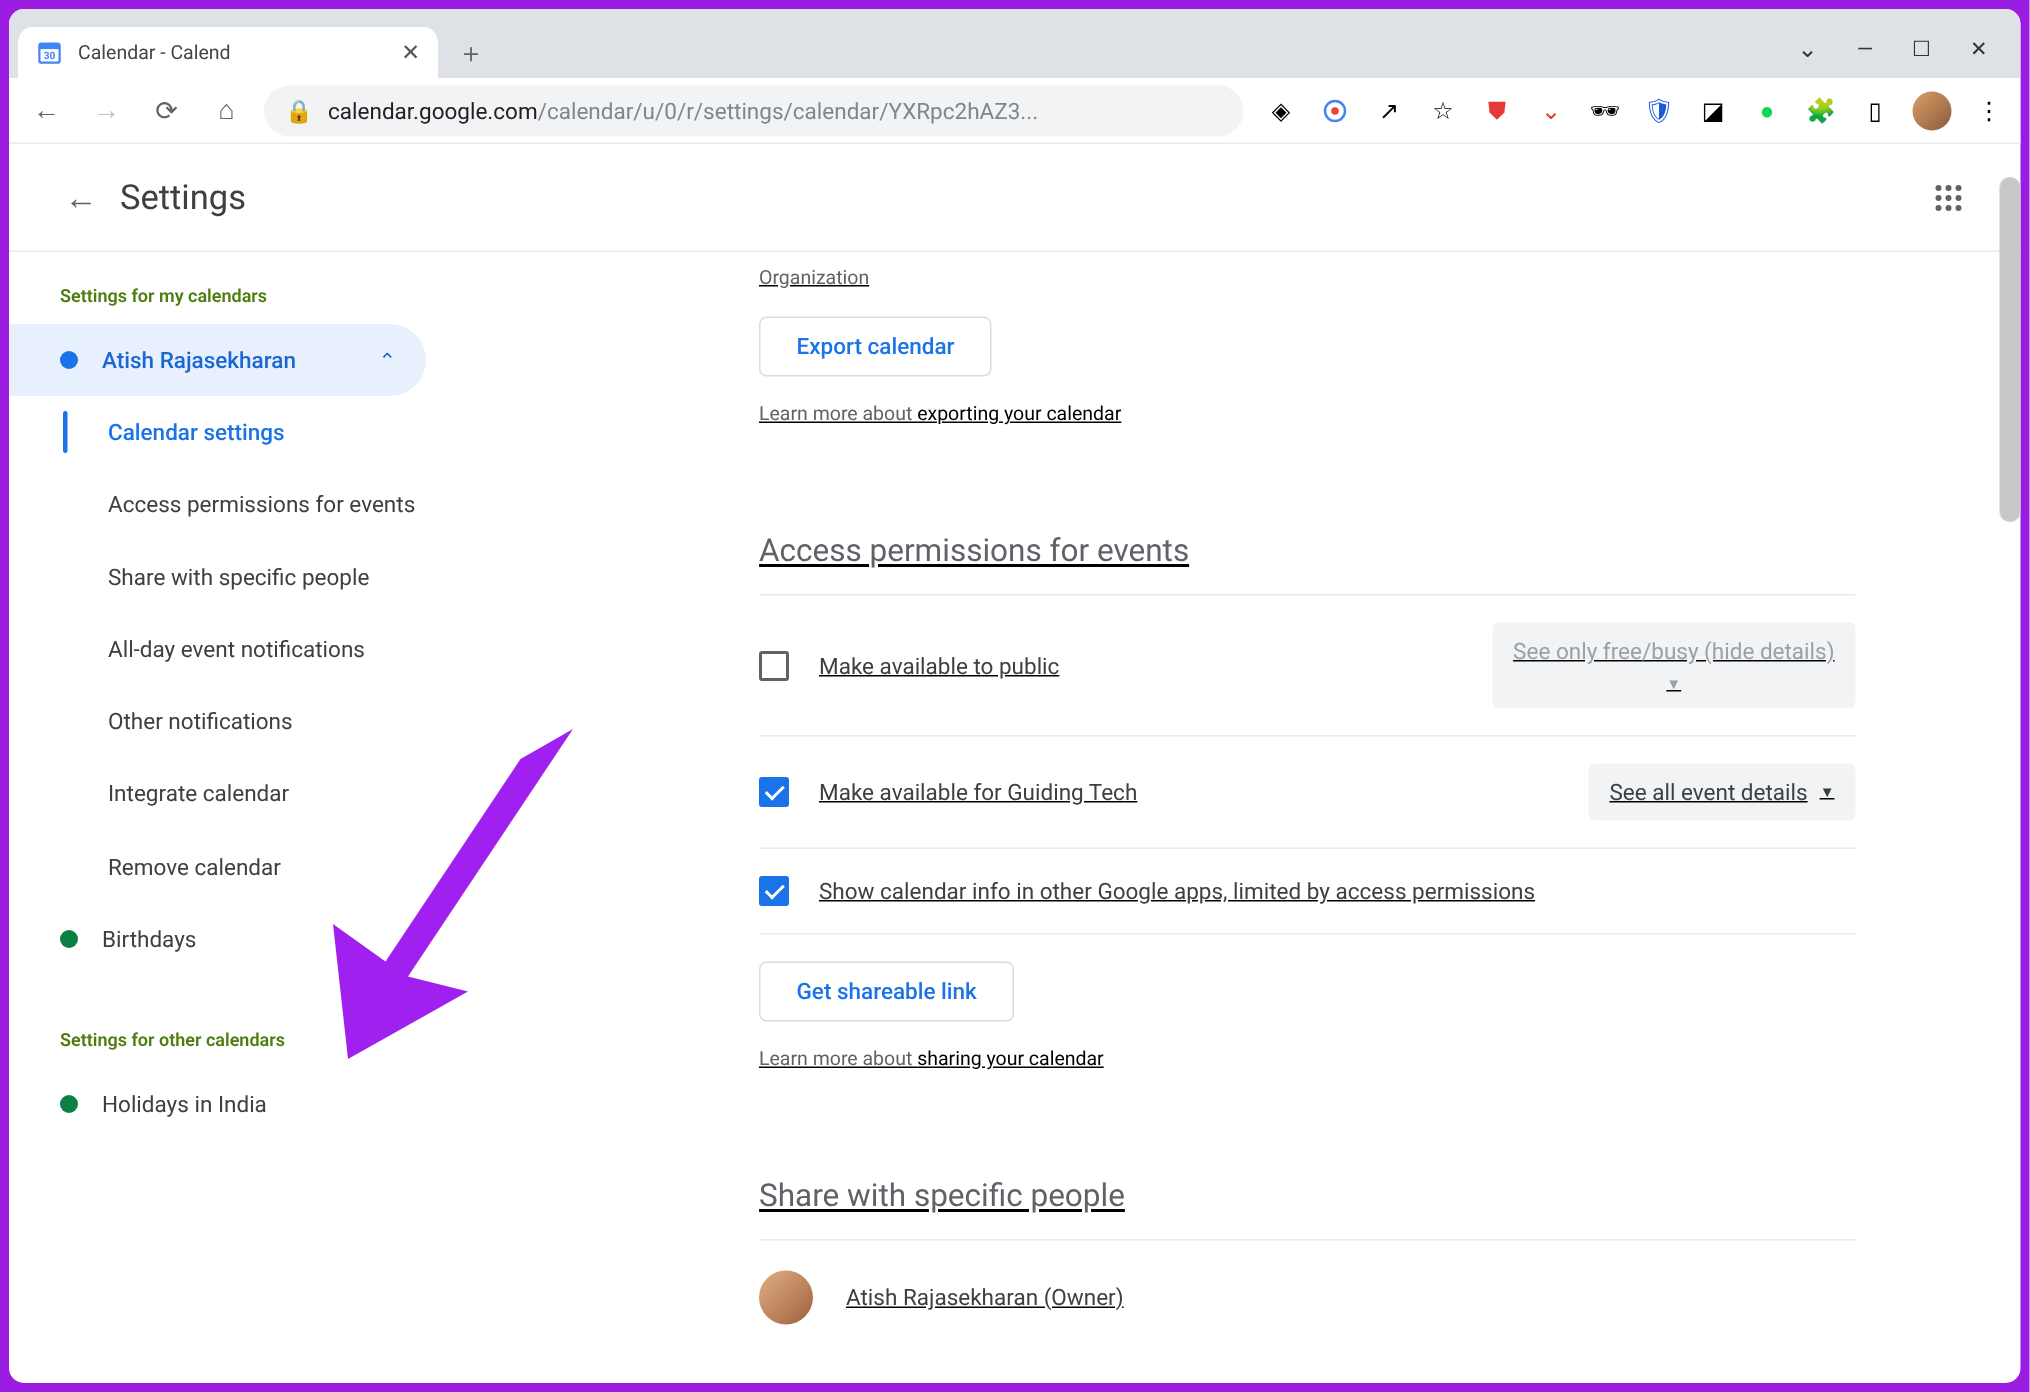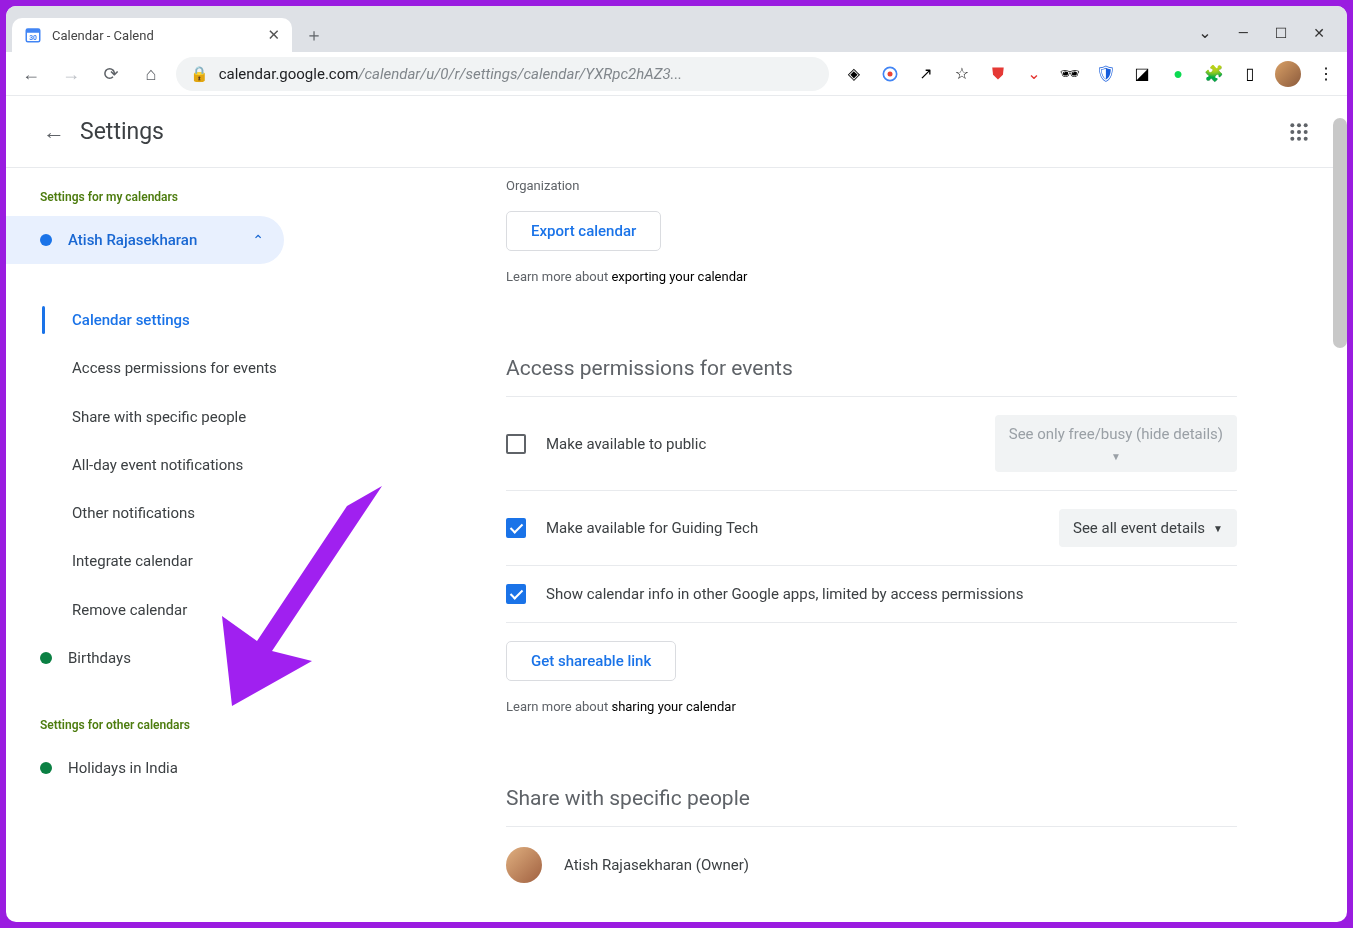--- a/index.html
+++ b/index.html
@@ -16,50 +16,50 @@
 .new-tab { width:28px; height:28px; display:flex; align-items:center; justify-content:center; color:#5f6368; font-size:18px; margin-left:8px; margin-bottom:3px; }
 .window-ctrls { margin-left:auto; display:flex; align-items:center; gap:26px; padding:0 12px 10px 0; }
 .window-ctrls span { font-size:14px; color:#333; }
 .window-ctrls .chev { font-size:16px; }
 
 .addr-row { height:44px; background:#fff; display:flex; align-items:center; padding:0 10px; gap:10px; border-bottom:1px solid #e8eaed; }
 .nav-btn { width:30px; height:30px; display:flex; align-items:center; justify-content:center; color:#5f6368; font-size:18px; border-radius:50%; }
 .nav-btn.fwd { color:#bdc1c6; }
 .omnibox { flex:1; height:34px; background:#f1f3f4; border-radius:17px; display:flex; align-items:center; padding:0 14px; gap:10px; color:#5f6368; font-size:15px; min-width:0; }
 .omnibox .url { color:#202124; white-space:nowrap; overflow:hidden; text-overflow:ellipsis; }
-.omnibox .url .dim { color:#80868b;font-style:italic; }
+.omnibox .url .dim { color:#80868b; }
 .ext-row { display:flex; align-items:center; gap:14px; padding-left:4px; }
 .ext-ic { width:22px; height:22px; display:flex; align-items:center; justify-content:center; font-size:16px; }
 .avatar-ic { width:26px; height:26px; border-radius:50%; background:linear-gradient(135deg,#d9a066,#8b5a3c); }
 
 
 .settings-hdr { height:72px; display:flex; align-items:center; padding:0 28px; border-bottom:1px solid #e8eaed; }
 .settings-hdr .back { width:40px; height:40px; display:flex; align-items:center; justify-content:center; color:#5f6368; font-size:22px; }
 .settings-hdr h1 { font-size:23px; font-weight:400; color:#3c4043; margin-left:6px; }
 .apps-grid { margin-left:auto; width:40px; height:40px; display:flex; align-items:center; justify-content:center; }
 .apps-grid svg { fill:#5f6368; }
 
 .body-row { flex:1; display:flex; overflow:hidden; }
 
 
 .sidebar { width:300px; padding:14px 0 0 0; overflow-y:auto; }
 .side-sect { font-size:12px; font-weight:600; color:#4d7c0f; padding:8px 20px 12px 34px; }
 .cal-item { display:flex; align-items:center; height:48px; padding:0 20px 0 34px; border-radius:0 24px 24px 0; margin-right:22px; font-size:15px; color:#3c4043; position:relative; }
 .cal-item.active { background:#e8f0fe; color:#1967d2; font-weight:500; }
 .cal-dot { width:12px; height:12px; border-radius:50%; margin-right:16px; flex-shrink:0; }
 .cal-item .chev { margin-left:auto; color:#1967d2; font-size:14px; }
-.sub-nav { border-left:2px solid transparent; margin-left:40px;margin-top:32px; }
+.sub-nav { border-left:2px solid transparent; margin-left:40px; }
 .sub-item { display:block; padding:14px 20px 14px 24px; font-size:15px; color:#3c4043; line-height:1.35; position:relative; }
 .sub-item.sel { color:#1a73e8; font-weight:500; }
 .sub-item.sel::before { content:""; position:absolute; left:-6px; top:10px; bottom:10px; width:3px; background:#1a73e8; border-radius:2px; }
 .spacer { height:28px; }
 
 
 .main { flex:1; overflow-y:auto; padding:10px 110px 40px 0; position:relative; }
-.main-inner { margin-left:200px; max-width:740px; }
+.main-inner { margin-left:200px; max-width:740px;text-decoration:underline; }
 .small-lbl { font-size:13px; color:#5f6368; margin-bottom:18px; }
 .btn-outline { display:inline-block; border:1px solid #dadce0; border-radius:5px; padding:10px 24px; font-size:15px; color:#1a73e8; font-weight:500; background:#fff; }
 .learn { font-size:13px; color:#5f6368; margin-top:18px; }
 .learn a { color:#000000; text-decoration:none; }
 .section-gap { height:72px; }
 .sect-title { font-size:21px; color:#5f6368; font-weight:400; margin-bottom:16px; }
 .perm-row { display:flex; align-items:center; padding:18px 0; border-top:1px solid #e8eaed; font-size:15px; color:#3c4043; }
 .perm-row:first-of-type { border-top:1px solid #e8eaed; }
 .cbx { width:20px; height:20px; border:2px solid #5f6368; border-radius:2px; margin-right:20px; flex-shrink:0; position:relative; }
 .cbx.checked { background:#1a73e8; border-color:#1a73e8; }

